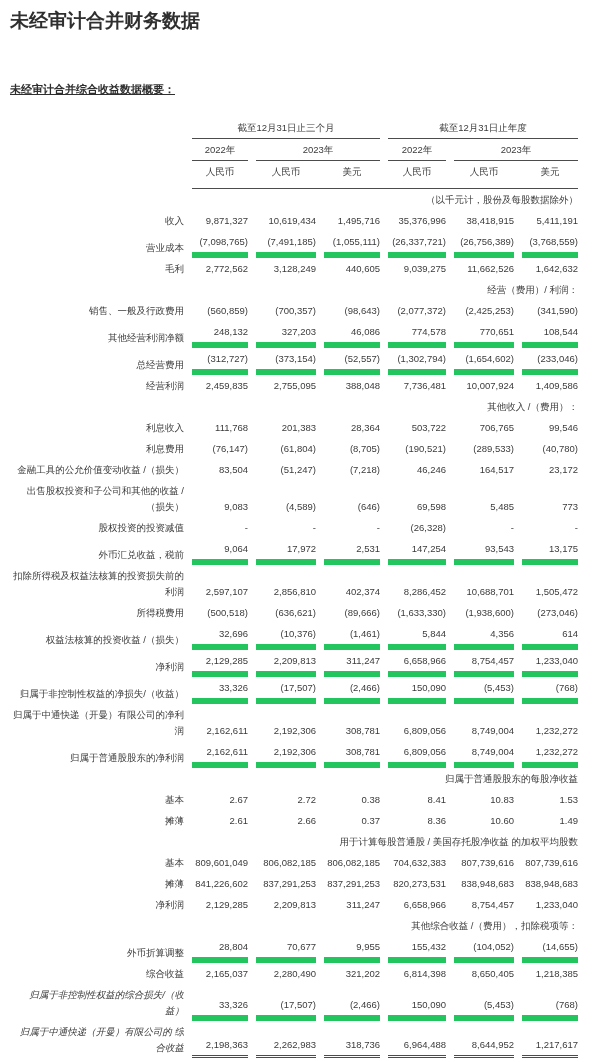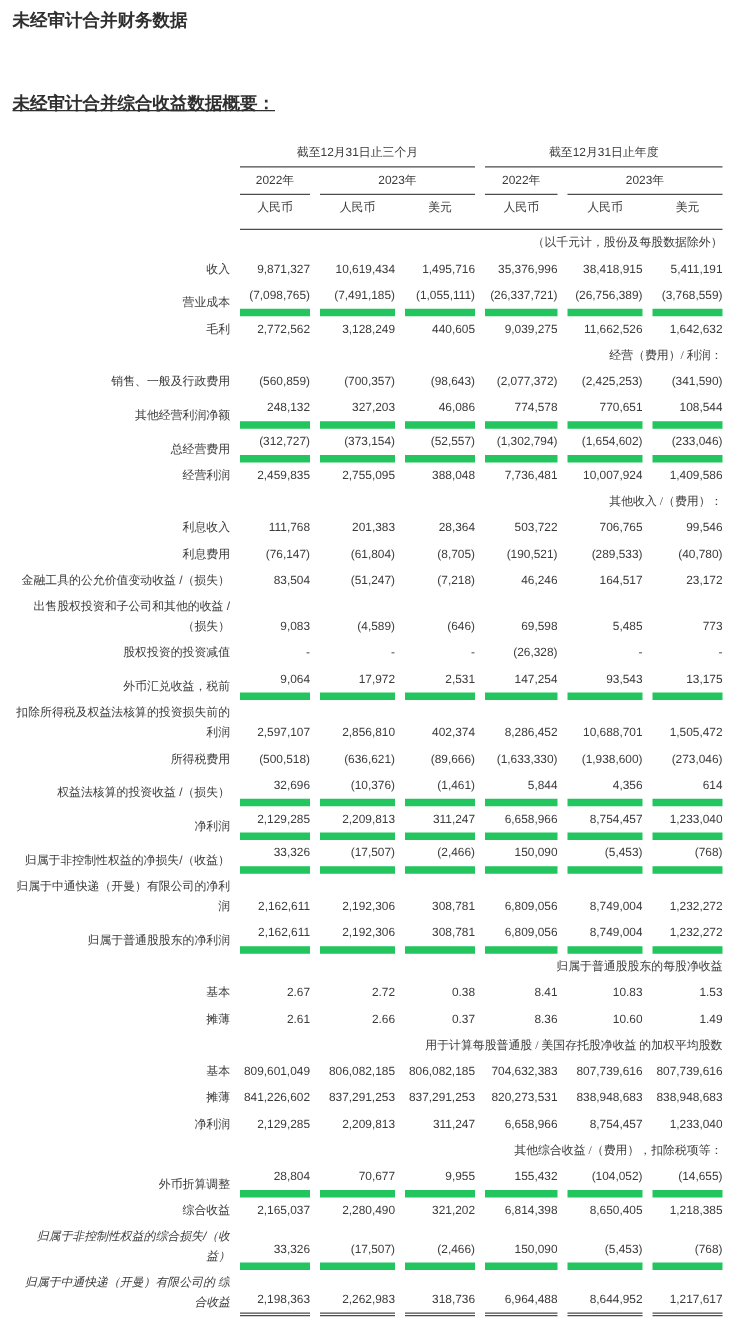--- a/index.html
+++ b/index.html
@@ -4,27 +4,27 @@
 <style>
   html,body{margin:0;padding:0;background:#ffffff;}
   body{
     width:600px;
     font-family:"Liberation Sans","DejaVu Sans",sans-serif;
     color:#3b3b3b;
     -webkit-font-smoothing:antialiased;
   }
   .page{padding:8px 14px 10px 10px;}
   .doc-title{
-    font-size:14px;
+    font-size:19px;
     font-weight:bold;
     color:#2f2f2f;
     margin:0 0 0 0;
   }
   .doc-subtitle{
-    font-size:14px;
+    font-size:11px;
     font-weight:bold;
     color:#2f2f2f;
     text-decoration:underline;
     margin-top:48px;
     margin-bottom:20px;
   }
   table.fin{
     border-collapse:separate;
     border-spacing:8px 0;
     table-layout:fixed;
@@ -70,21 +70,21 @@
     font-weight:bold;
     color:#333;
     padding-top:5px;
     padding-bottom:3px;
   }
   td.label{text-align:right;}
   td.label.indent{padding-left:6px;font-style:italic;}
   td.num{text-align:right; white-space:nowrap;}
   td.rule{border-bottom:6px solid #22c55e;}
   td.drule{border-bottom:3px double #4c4c4c;}
-  td.secpad{padding-top:4px;font-family:Liberation Serif, serif;}
+  td.secpad{padding-top:4px;}
 </style>
 </head>
 <body>
 
 <div class="page">
 
   <div class="doc-title">未经审计合并财务数据</div>
 
   <div class="doc-subtitle">未经审计合并综合收益数据概要：</div>
 

